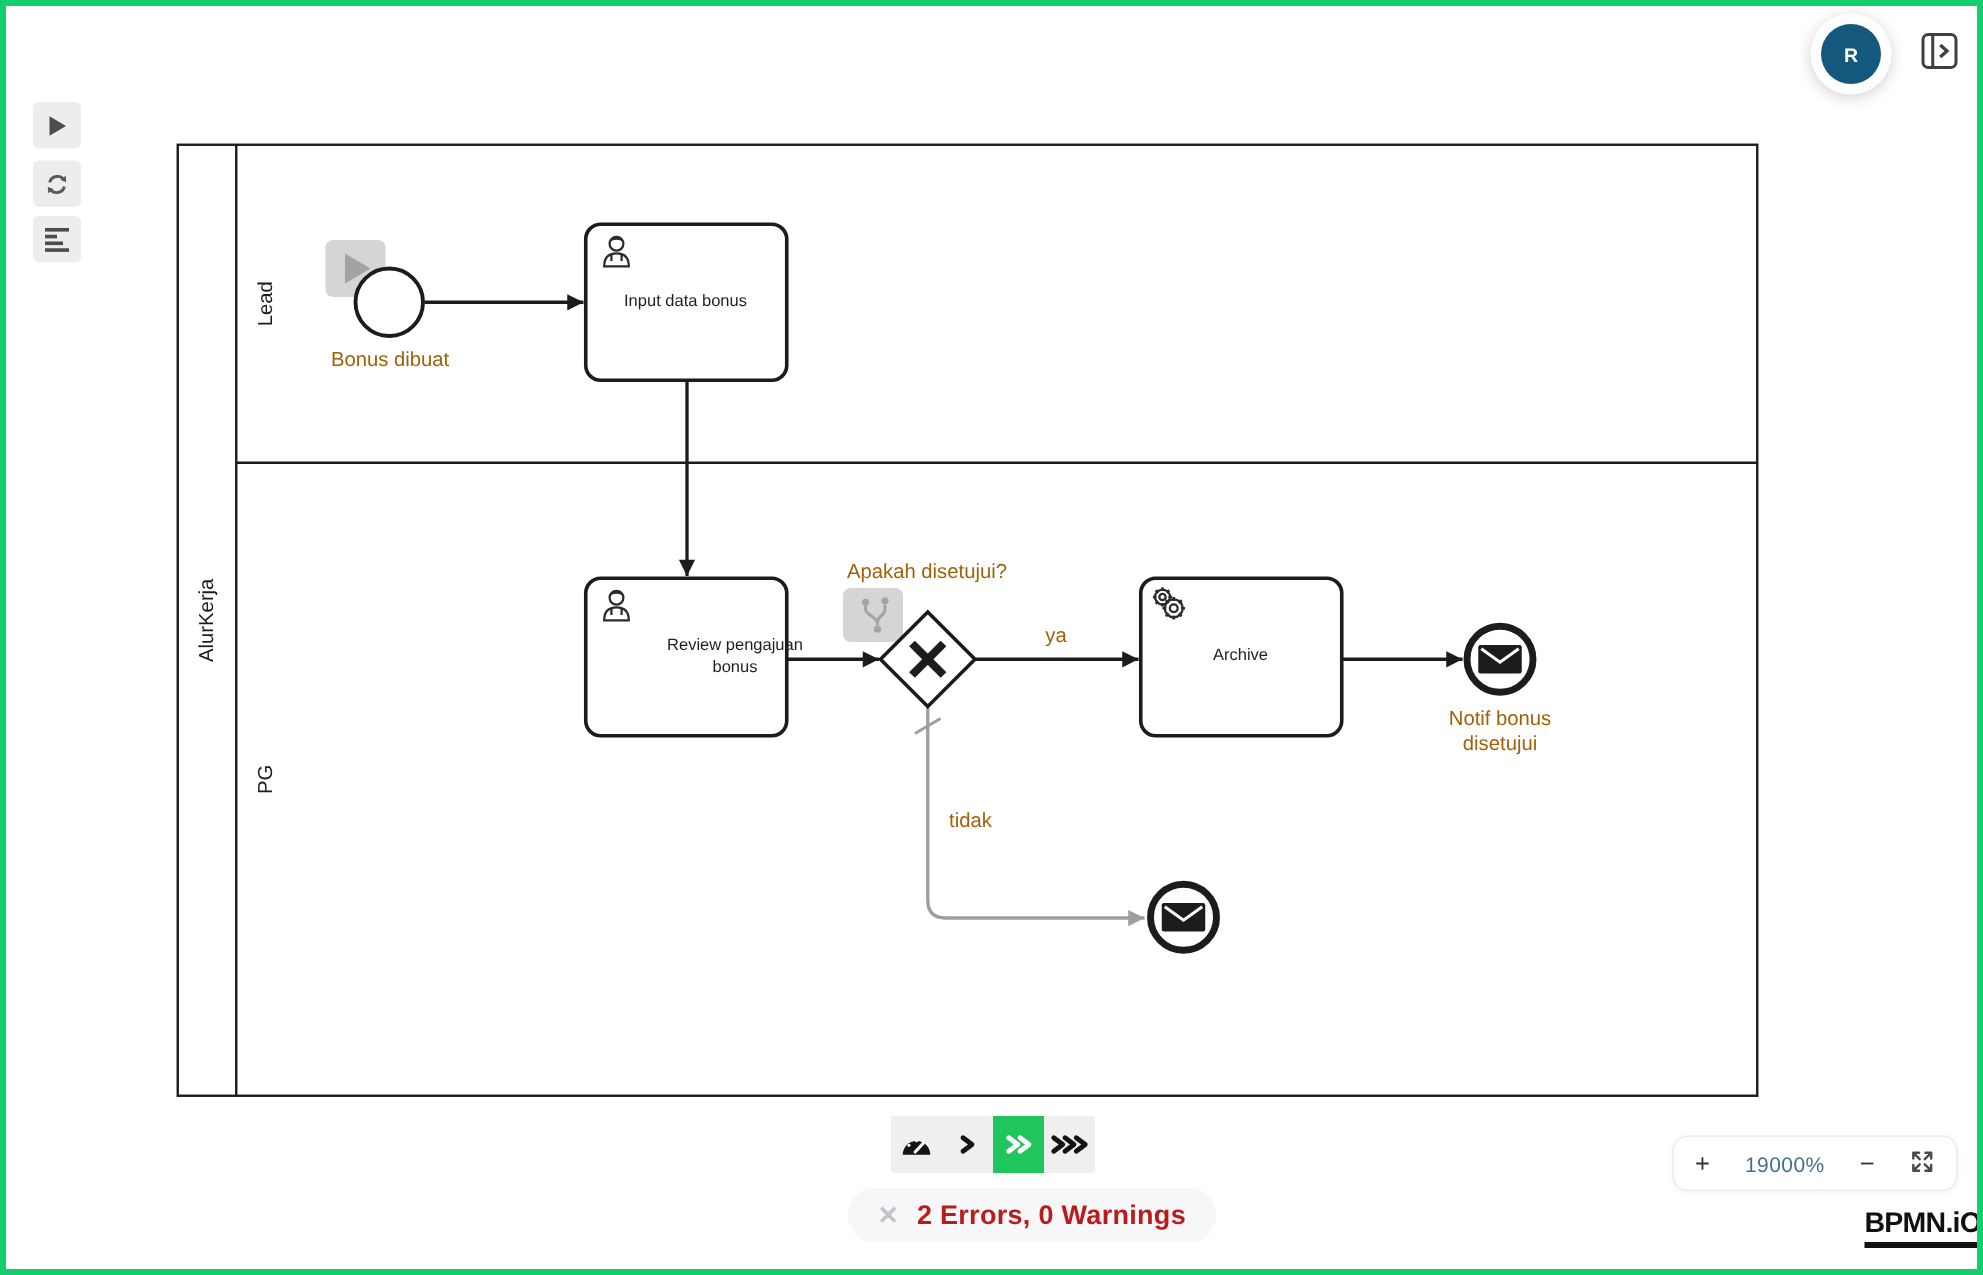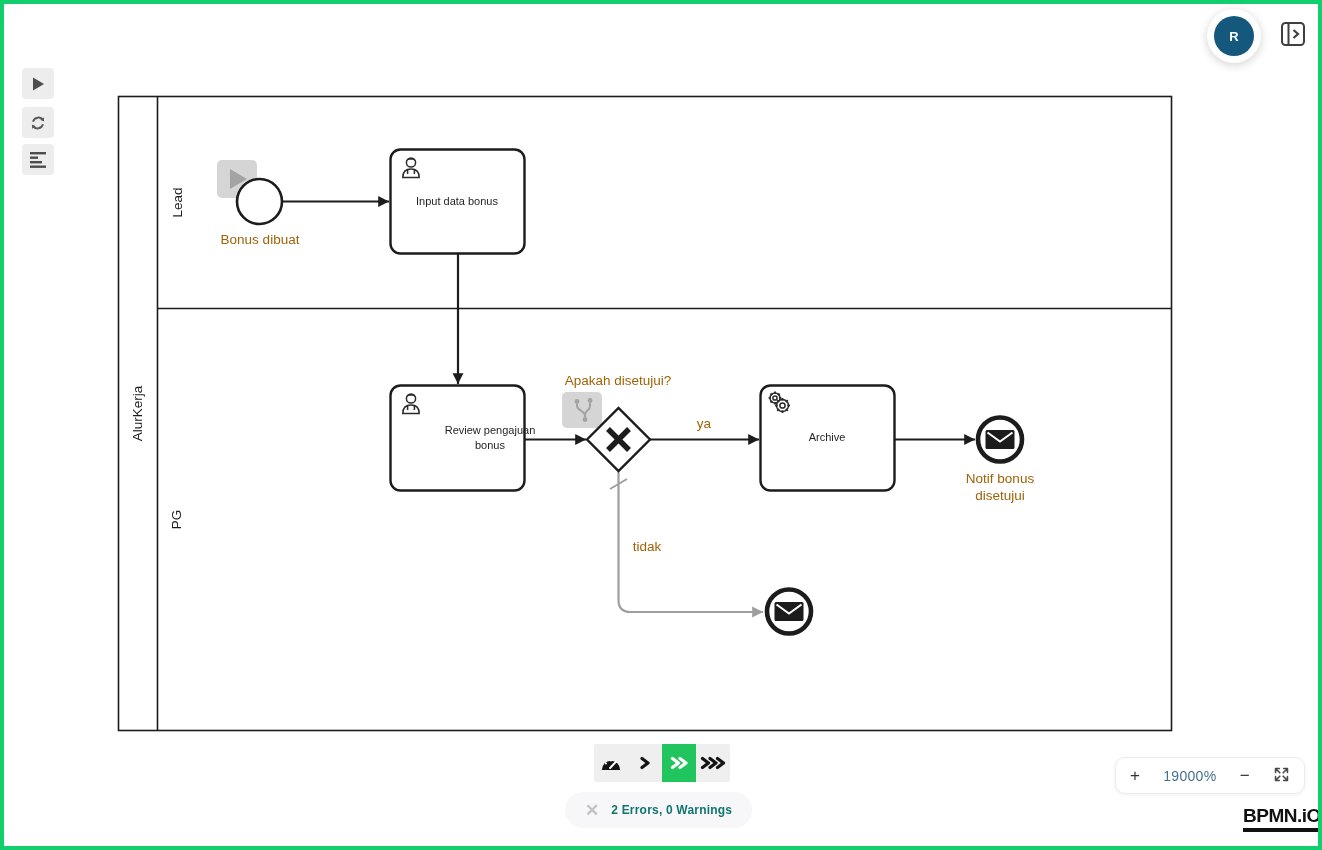--- a/index.html
+++ b/index.html
@@ -30,21 +30,21 @@
   .speed { position:absolute; left:594px; top:744px; height:38px; background:#efefef;
     display:flex; border-radius:2px; overflow:hidden; }
   .speed button { width:34px; height:38px; border:none; background:transparent; display:flex;
     align-items:center; justify-content:center; cursor:pointer; }
   .speed button.selected { background:#21c55e; }
 
   .status-pill { position:absolute; left:565px; top:792px; height:36px; padding:0 20px;
     background:#f7f7f9; border-radius:18px; display:flex; align-items:center; gap:12px;
     border:none; cursor:pointer; }
   .status-pill .x { color:#c3c3c8; font-size:17px; font-weight:bold; }
-  .status-pill .msg { color:#0f766e; font-size:12px; font-weight:bold; letter-spacing:.2px;text-align:center; }
+  .status-pill .msg { color:#b91c1c; font-size:18px; font-weight:bold; letter-spacing:.2px;text-align:center; }
 
   
   .zoomw { position:absolute; left:1115px; top:757px; width:190px; height:37px; background:#fff;
     border:1px solid #ececec; border-radius:10px; box-shadow:0 1px 4px rgba(0,0,0,.06);
     display:flex; align-items:center; justify-content:space-between; padding:0 14px; }
   .zoomw button { background:none; border:none; font-size:17px; color:#333; cursor:pointer; padding:0; line-height:1; }
   .zoom-level { font-size:14px; color:#44708e; letter-spacing:.3px; cursor:pointer; }
 
   .logo { position:absolute; left:1243px; top:805px; font-size:19px; font-weight:bold;
     letter-spacing:-0.5px; color:#111; border-bottom:4px solid #111; padding-bottom:1px;

